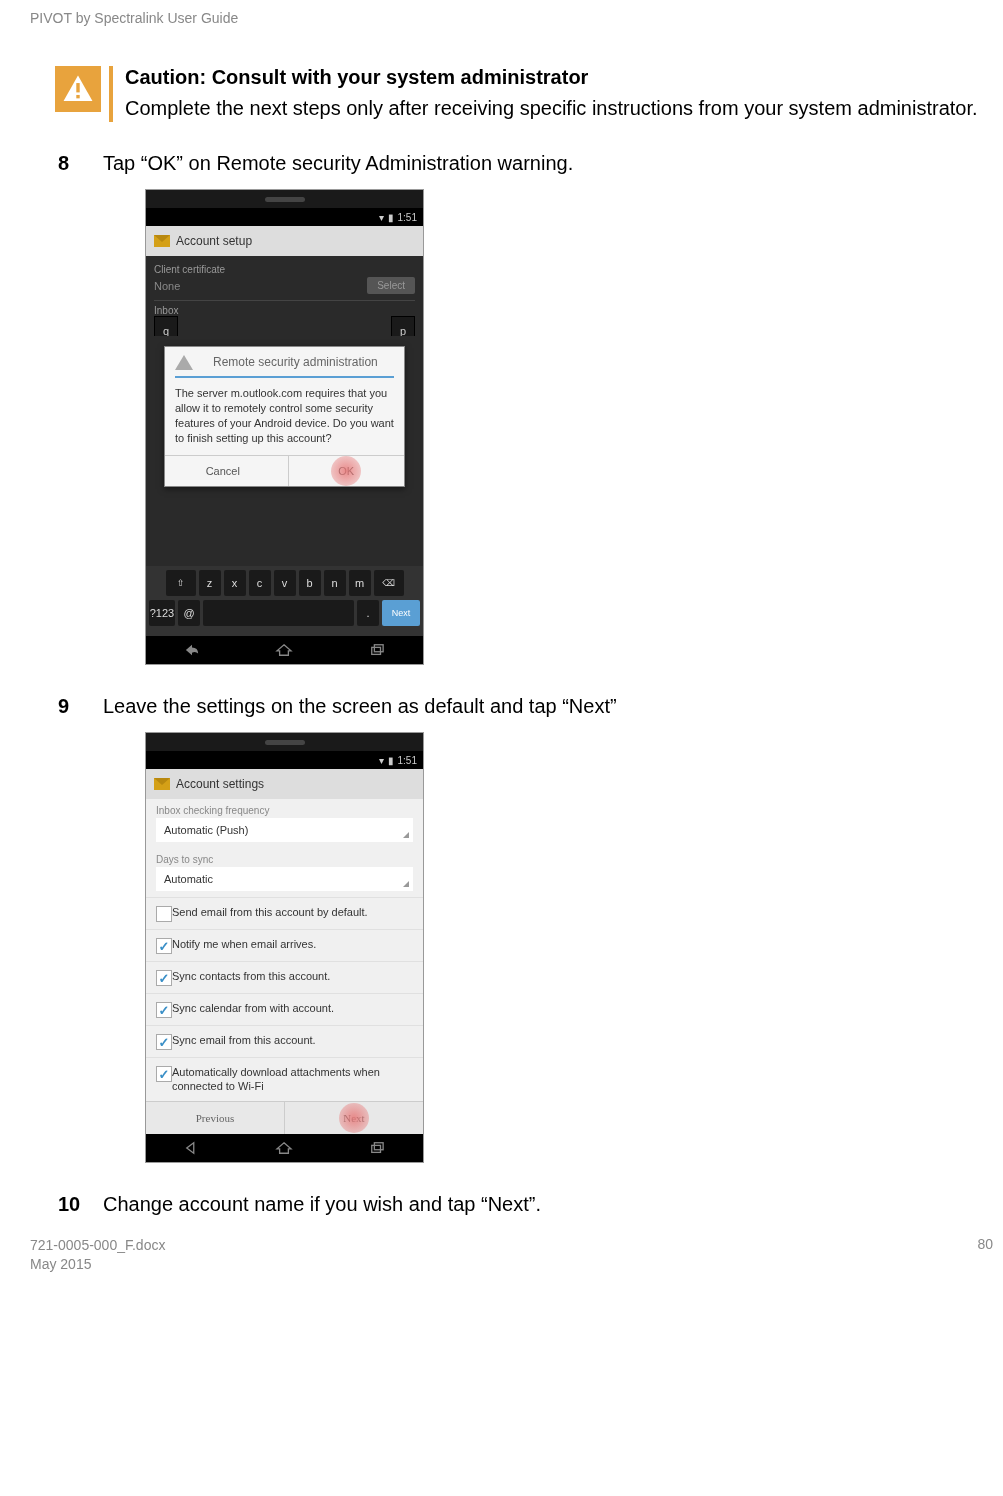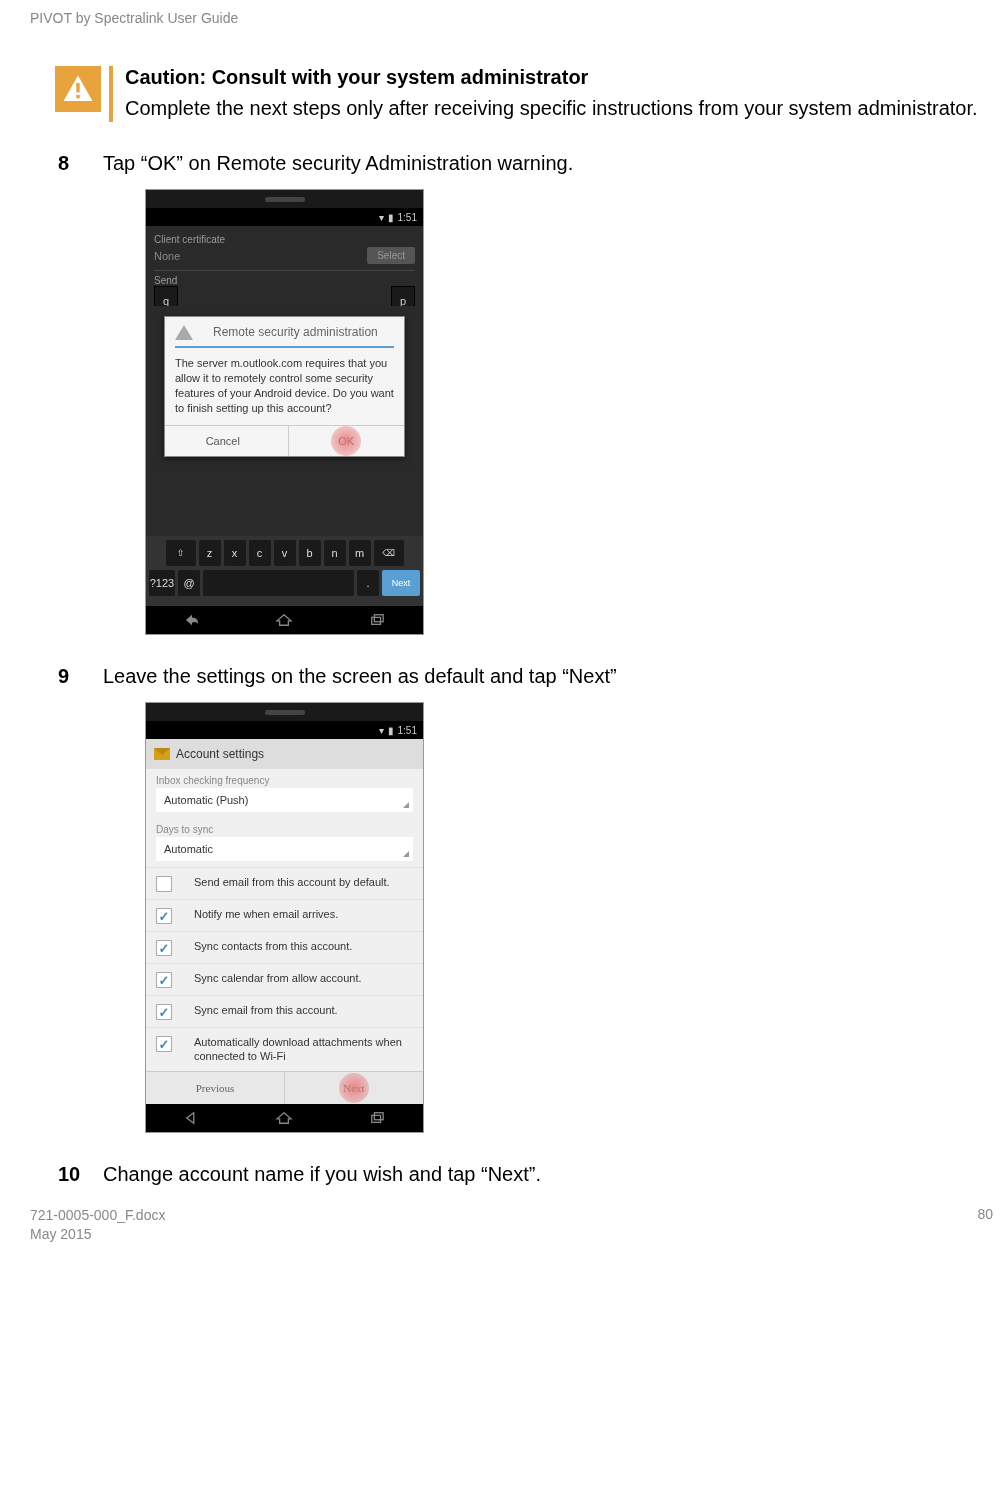--- a/index.html
+++ b/index.html
@@ -262,21 +262,21 @@
     position: absolute;
     right: 4px; bottom: 4px;
     width: 0; height: 0;
     border-left: 6px solid transparent;
     border-bottom: 6px solid #999;
   }
   .check-row {
     display: flex;
     align-items: flex-start;
     padding: 7px 10px;
-    gap: 22px;
+    gap: 0;
     border-top: 1px solid #e0e0e0;
   }
   .checkbox {
     width: 14px; height: 14px;
     border: 1px solid #aaa;
     background: #fff;
     flex-shrink: 0;
     margin-top: 1px;
     display: flex;
     align-items: center;
@@ -344,27 +344,31 @@
 
   <div class="phone-frame">
     <div class="phone-top">
         <div class="speaker"></div>
       </div>
     <div class="status-bar">
       <span>▾</span>
       <span>▮</span>
       <span>1:51</span>
     </div>
+    <div class="app-header">
+      <div class="mail-icon"></div>
+      <span>Account setup</span>
+    </div>
     <div class="form-area">
       <div class="form-label">Client certificate</div>
       <div class="form-row">
         <span>None</span>
         <span class="select-btn">Select</span>
       </div>
-      <div class="form-label">Send</div>
+      <div class="form-label">Inbox</div>
       <div class="dialog-wrap">
         <div class="kbd-partial">
           <div class="kbd-edge-key" style="left:0">q</div>
           <div class="kbd-edge-key" style="right:0">p</div>
         </div>
         <div class="dialog">
           <div class="dialog-top">
             <div class="warn-tri"></div>
             <div class="dialog-title">Remote security
 administration</div>
@@ -446,21 +450,21 @@
           <div class="check-row">
             <div class="checkbox checked"></div>
             <div class="check-text">Notify me when email arrives.</div>
           </div>
           <div class="check-row">
             <div class="checkbox checked"></div>
             <div class="check-text">Sync contacts from this account.</div>
           </div>
           <div class="check-row">
             <div class="checkbox checked"></div>
-            <div class="check-text">Sync calendar from allow account.</div>
+            <div class="check-text">Sync calendar from with account.</div>
           </div>
           <div class="check-row">
             <div class="checkbox checked"></div>
             <div class="check-text">Sync email from this account.</div>
           </div>
           <div class="check-row">
             <div class="checkbox checked"></div>
             <div class="check-text">Automatically download attachments when connected to Wi-Fi</div>
           </div>
         </div>

